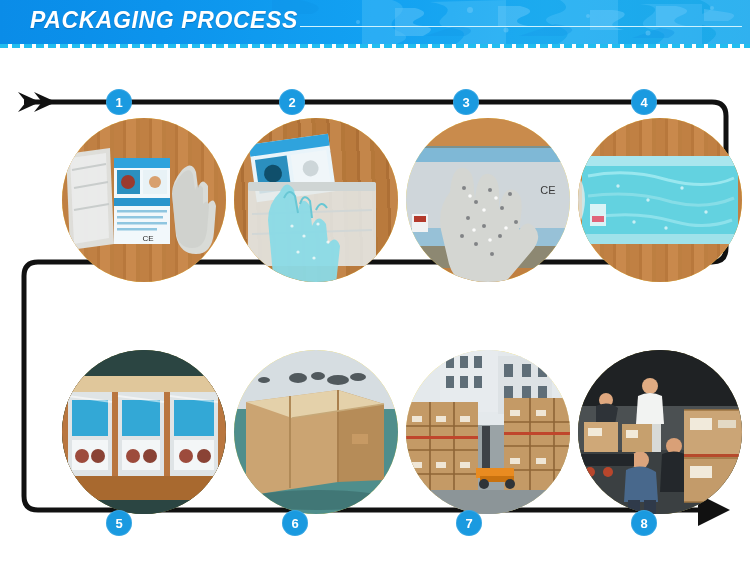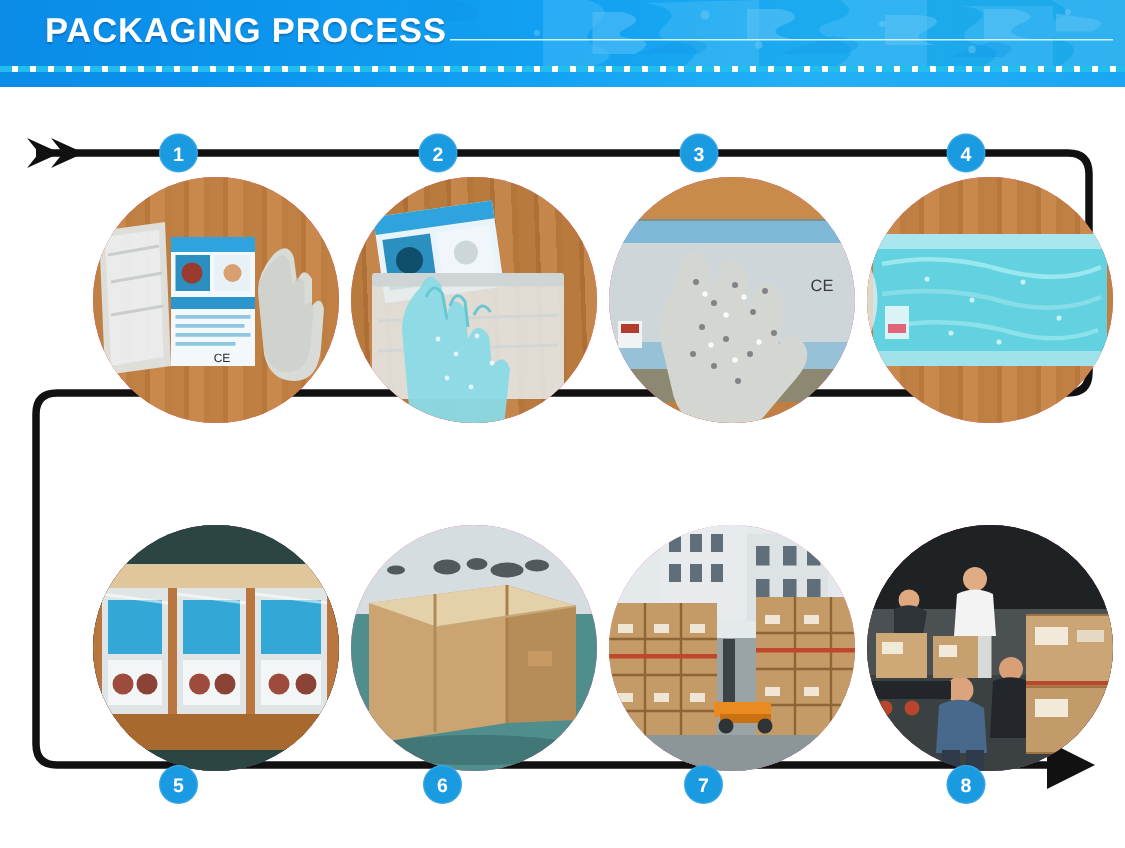--- a/index.html
+++ b/index.html
@@ -7,23 +7,24 @@
     width:750px;height:565px;
     background:#ffffff;
     font-family:"Liberation Sans", sans-serif;
     overflow:hidden;
     position:relative;
   }
   #root{position:relative;width:750px;height:565px;overflow:hidden;}
 
   
   .banner{
-    position:absolute;left:0;top:0;width:750px;height:58px;
+    position:absolute;left:0;top:0;width:750px;height:44px;
     background:linear-gradient(100deg,#0a8ce8 0%,#0b93ef 22%,#13a2f3 48%,#23b0f6 72%,#1aa6f2 100%);
     overflow:hidden;
+    font-style:italic;
   }
   .banner-splash{
     position:absolute;inset:0;
     opacity:.55;
   }
   .banner-title{
     position:absolute;left:30px;top:7px;
     font-size:23px;font-weight:bold;letter-spacing:.6px;
     color:#ffffff;
     text-shadow:0 1px 1px rgba(0,40,90,.30);
@@ -41,21 +42,21 @@
   }
 
   
   .path-svg{position:absolute;left:0;top:52px;width:750px;height:500px;}
 
   
   .photo{
     position:absolute;
     border-radius:50%;
     overflow:hidden;
-    background:#ec4899;
+    background:#fde047;
   }
   .photo .inner{position:absolute;inset:0;}
 
   
   .badge{
     position:absolute;
     width:26px;height:26px;border-radius:50%;
     background:#1a9ae0;
     color:#ffffff;
     font-size:13px;font-weight:bold;

